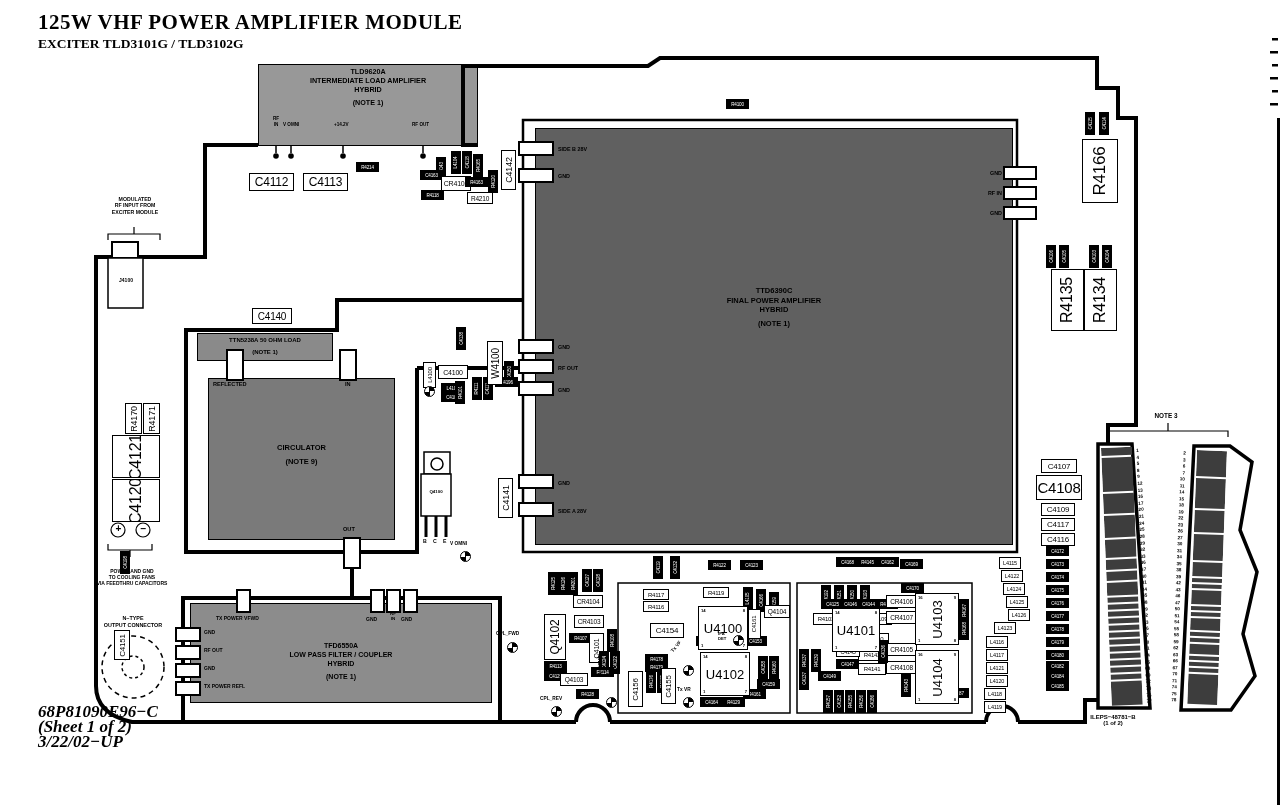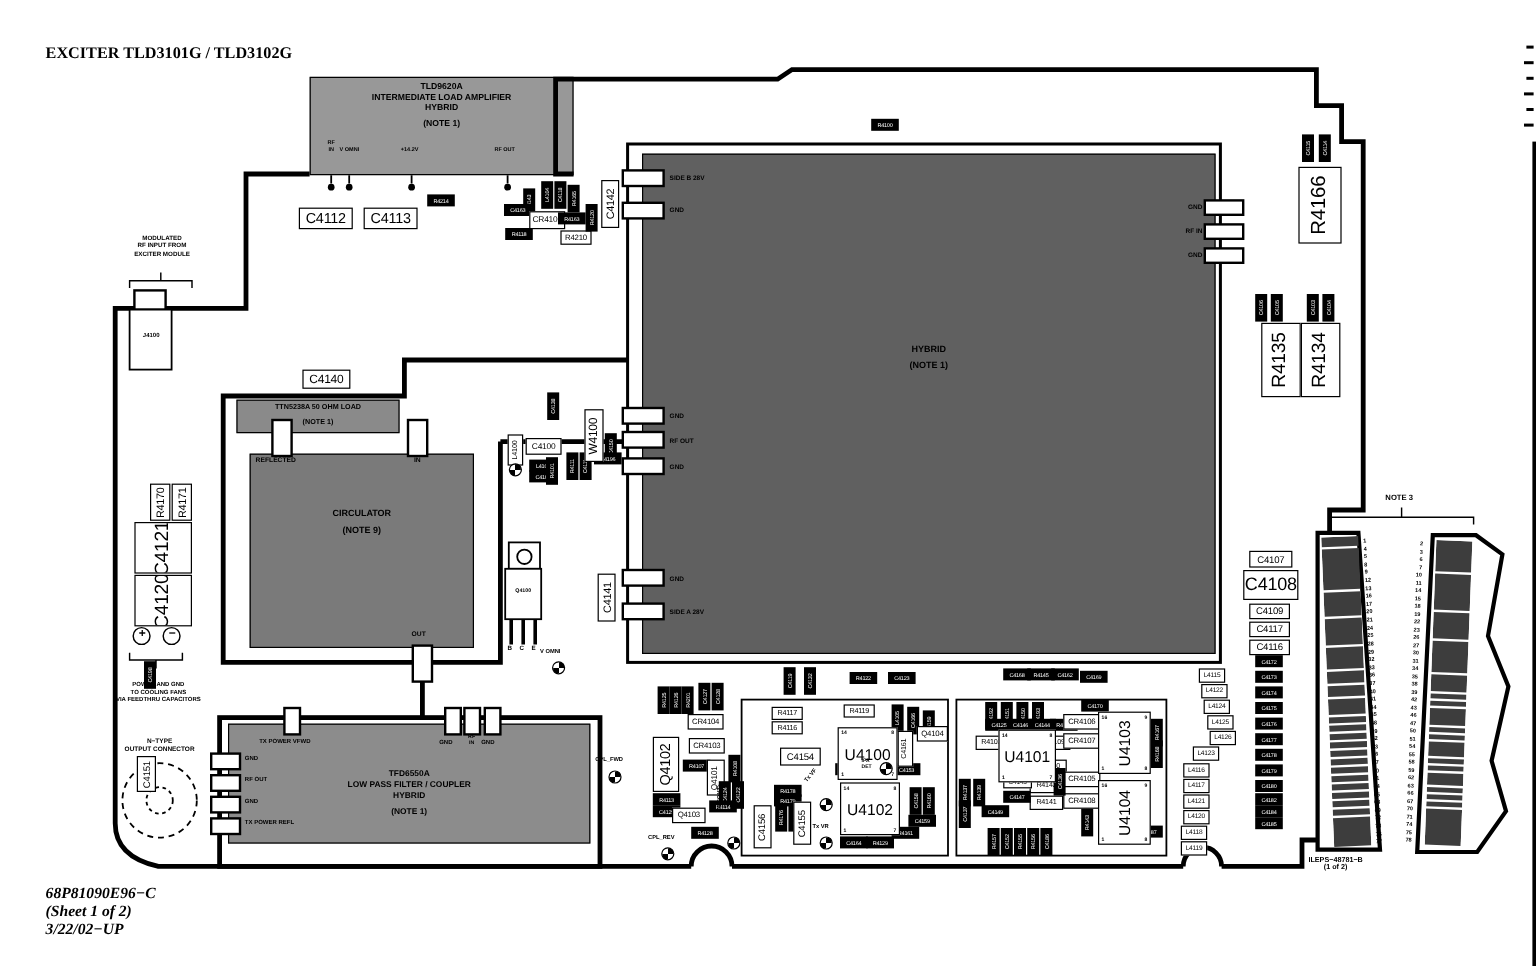--- a/index.html
+++ b/index.html
@@ -24,32 +24,33 @@
   .tp{position:absolute;z-index:9;width:11px;height:11px;border-radius:50%;border:1.5px solid #000;
       box-sizing:border-box;background:conic-gradient(#000 0 90deg,#fff 90deg 180deg,#000 180deg 270deg,#fff 270deg 360deg);}
   .padcol{position:absolute;z-index:8;}
   .padcol .pad{background:#3d3d3d;margin-bottom:2px;width:100%;}
   .numcol{position:absolute;z-index:8;display:flex;flex-direction:column;justify-content:space-between;
           font-size:4.6px;font-weight:bold;line-height:1;}
   #page-title{position:absolute;left:38px;top:10px;z-index:9;font-family:"Liberation Serif",serif;
               font-size:21px;font-weight:bold;letter-spacing:.5px;}
   #page-subtitle{position:absolute;left:38px;top:36px;z-index:9;font-family:"Liberation Serif",serif;
               font-size:13.5px;font-weight:bold;}
-  #footer{position:absolute;left:38px;top:736px;z-index:9;font-family:"Liberation Serif",serif;
-          font-size:13px;font-weight:bold;font-style:italic;line-height:15px;}
+  #footer{position:absolute;left:38px;top:704px;z-index:9;font-family:"Liberation Serif",serif;
+          font-size:17px;font-weight:bold;font-style:italic;line-height:15px;}
   #note3{position:absolute;left:1143px;top:412px;width:46px;text-align:center;z-index:9;
          font-size:6.4px;font-weight:bold;}
   #connpart{position:absolute;left:1080px;top:714px;width:66px;text-align:center;z-index:9;
             font-size:6px;font-weight:bold;}
 </style>
 </head>
 <body>
 
 <div id="board">
 
+  <div id="page-title">125W VHF POWER AMPLIFIER MODULE</div>
   <div id="page-subtitle">EXCITER TLD3101G / TLD3102G</div>
 
   <div id="footer">
     <div>68P81090E96−C</div>
     <div>(Sheet 1 of 2)</div>
     <div>3/22/02−UP</div>
   </div>
 
   <div id="note3">NOTE 3</div>
   <div id="connpart">
@@ -139,30 +140,32 @@
 
 <div class="blk" style="left: 258px; top: 64px; width: 220px; height: 82px; background: rgb(152, 152, 152); border: 1px solid rgb(0, 0, 0);"></div>
     <div class="blklines" style="left: 258px; top: 67px; width: 220px; font-size: 7.2px; line-height: 9px;">
       <div>TLD9620A</div>
       <div>INTERMEDIATE LOAD AMPLIFIER</div>
       <div>HYBRID</div>
       <div style="margin-top: 4px;">(NOTE 1)</div>
     </div>
     <div class="blk" style="left: 535px; top: 128px; width: 478px; height: 417px; background: rgb(96, 96, 96); border: 1px solid rgb(0, 0, 0);"></div>
     <div class="blklines" style="left: 535px; top: 286px; width: 478px; font-size: 7.5px; line-height: 9.5px;">
+      <div>TTD6390C</div>
+      <div>FINAL POWER AMPLIFIER</div>
       <div>HYBRID</div>
       <div style="margin-top: 4px;">(NOTE 1)</div>
     </div>
     <div class="blk" style="left: 197px; top: 333px; width: 136px; height: 28px; background: rgb(138, 138, 138); border: 1px solid rgb(0, 0, 0);"></div>
     <div class="blklines" style="left: 197px; top: 336px; width: 136px; font-size: 6px; line-height: 8px;">
       <div>TTN5238A 50 OHM LOAD</div>
       <div style="margin-top: 4px;">(NOTE 1)</div>
     </div>
     <div class="blk" style="left: 208px; top: 378px; width: 187px; height: 162px; background: rgb(122, 122, 122); border: 1px solid rgb(0, 0, 0);"></div>
-    <div class="blklines" style="left: 208px; top: 423px; width: 187px; font-size: 7.5px; line-height: 9.5px;">
+    <div class="blklines" style="left: 208px; top: 443px; width: 187px; font-size: 7.5px; line-height: 9.5px;">
       <div>CIRCULATOR</div>
       <div style="margin-top: 4px;">(NOTE 9)</div>
     </div>
     <div class="blk" style="left: 190px; top: 603px; width: 302px; height: 100px; background: rgb(140, 140, 140); border: 1px solid rgb(0, 0, 0);"></div>
     <div class="blklines" style="left: 190px; top: 641px; width: 302px; font-size: 7px; line-height: 9px;">
       <div>TFD6550A</div>
       <div>LOW PASS FILTER / COUPLER</div>
       <div>HYBRID</div>
       <div style="margin-top: 4px;">(NOTE 1)</div>
     </div>

